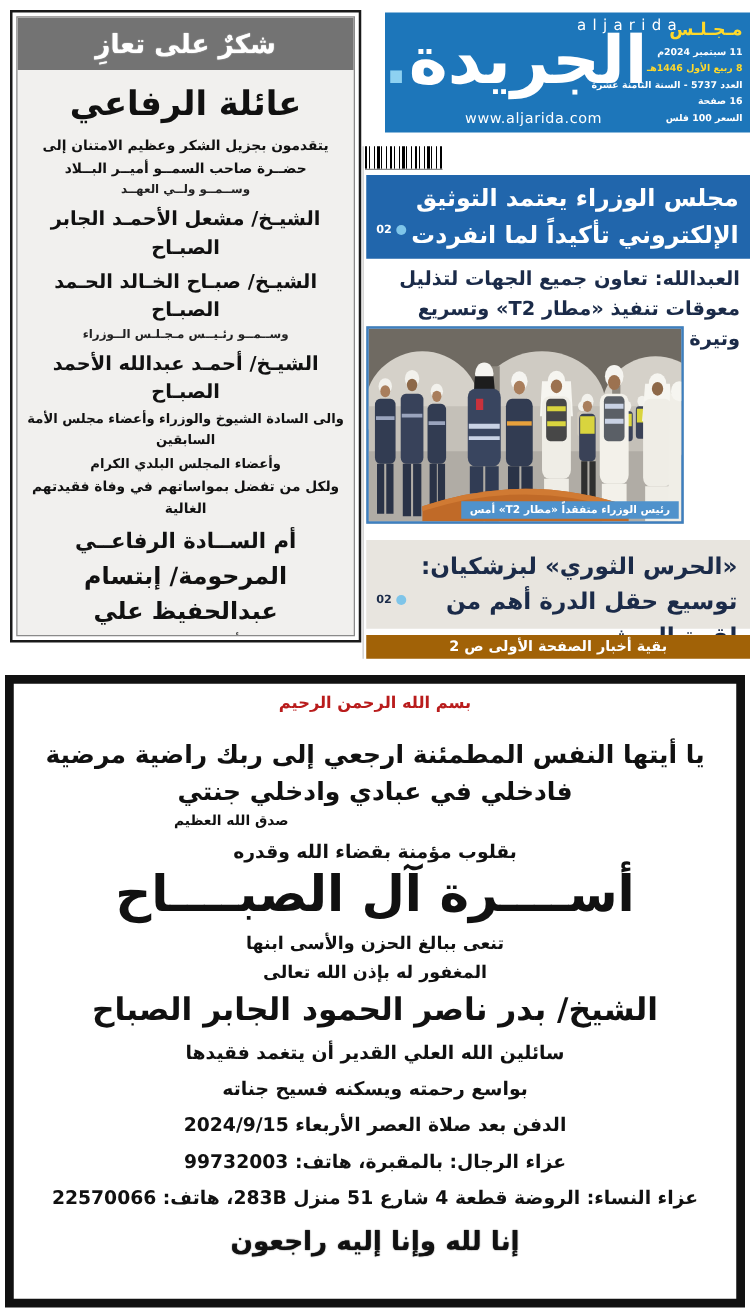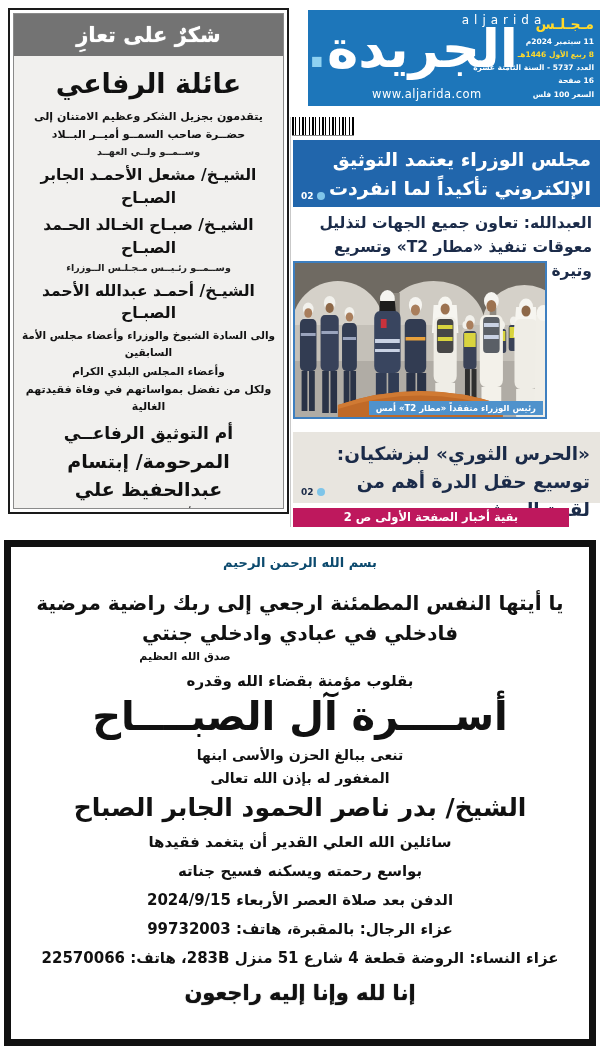--- a/index.html
+++ b/index.html
@@ -27,21 +27,21 @@
 
   
   #barcode{left:292px;top:117px;width:62px;height:18px;background:
     repeating-linear-gradient(90deg,#000 0 2px,#fff 2px 3px,#000 3px 4px,#fff 4px 7px,#000 7px 8px,#fff 8px 10px);
     border-bottom:1px solid #888;}
 
   
   #col-divider{left:290px;top:117px;width:1px;height:410px;background:#c9c9c9;}
 
   
-  .pgmark{position:absolute;left:8px;bottom:6px;direction:ltr;display:flex;align-items:center;gap:3px;}
+  .pgmark{position:absolute;left:8px;bottom:18px;direction:ltr;display:flex;align-items:center;gap:3px;}
   .pgmark .num{font-size:9px;font-weight:bold;}
   .pgmark .dot{width:8px;height:8px;border-radius:50%;background:#7fc5e9;}
 
   #headline1{left:293px;top:140px;width:307px;height:67px;background:#2166ac;direction:rtl;}
   #headline1 .txt{padding:5px 9px 0 30px;color:#ffffff;font-size:19px;font-weight:bold;line-height:1.55;text-align:right;}
   #headline1 .pgmark .num{color:#fff;}
 
   #headline2{left:293px;top:209px;width:307px;height:51px;background:#ffffff;direction:rtl;}
   #headline2 .txt{padding:2px 8px 0 6px;color:#1b2b49;font-size:15.5px;font-weight:bold;line-height:1.55;text-align:right;}
 
@@ -50,21 +50,21 @@
   #photo svg{display:block;width:100%;height:100%;}
   #photo-caption{position:absolute;right:2px;bottom:2px;background:#4f92cc;color:#fff;
     font-size:8.5px;font-weight:bold;padding:2px 7px;direction:rtl;white-space:nowrap;}
 
   
   #headline3{left:293px;top:432px;width:307px;height:71px;background:#e8e5df;direction:rtl;}
   #headline3 .txt{padding:8px 10px 0 30px;color:#1b2b49;font-size:18.5px;font-weight:bold;line-height:1.5;text-align:right;}
   #headline3 .pgmark .num{color:#1b2b49;}
 
   
-  #morebar{left:293px;top:508px;width:276px;height:19px;background:#be185d;color:#fff;
+  #morebar{left:293px;top:508px;width:307px;height:19px;background:#a16207;color:#fff;
     font-size:11.5px;font-weight:bold;text-align:center;line-height:19px;direction:rtl;}
 
   
   #obit-left{left:8px;top:8px;width:281px;height:506px;box-sizing:border-box;
     border:2px solid #1a1a1a;background:#fff;padding:3px;}
   #obit-left .inner{height:100%;box-sizing:border-box;border:1px solid #8a8a8a;background:#f1f0ee;
     display:flex;flex-direction:column;overflow:hidden;}
   #thanks-header{background:#737373;color:#fff;text-align:center;height:42px;line-height:42px;
     font-size:21px;font-weight:bold;letter-spacing:2px;flex:0 0 auto;
     text-shadow:0 0 1px #fff;}
@@ -75,21 +75,21 @@
   #thanks-body .name{font-size:15.5px;font-weight:bold;margin-top:5px;}
   #thanks-body .tiny{font-size:9.5px;font-weight:bold;margin-top:2px;color:#222;}
   #thanks-body .s{font-size:10.5px;font-weight:bold;line-height:1.65;margin-top:2px;}
   #thanks-body .mid{font-size:17px;font-weight:bold;margin-top:5px;}
   #thanks-body .big{font-size:19px;font-weight:bold;margin-top:3px;}
 
   
   #obit-main{left:4px;top:540px;width:592px;height:506px;box-sizing:border-box;
     border:7px solid #111;background:#fff;direction:rtl;
     display:flex;flex-direction:column;align-items:center;overflow:hidden;}
-  #basmala{font-size:13px;font-weight:bold;margin-top:8px;color:#0c4a6e;}
+  #basmala{font-size:13px;font-weight:bold;margin-top:8px;color:#b91c1c;}
   #verse{font-size:20px;font-weight:bold;max-width:530px;text-align:center;line-height:1.5;color:#111;margin-top:18px;}
   #sadaqa{font-size:11px;font-weight:bold;position:relative;left:-115px;margin-top:2px;color:#111;}
   #main-body{display:flex;flex-direction:column;align-items:center;text-align:center;color:#111;width:100%;}
   #main-body .intro{font-size:15px;font-weight:bold;margin-top:9px;}
   #main-body .family{font-size:40px;font-weight:bold;margin-top:2px;line-height:1.2;}
   #main-body .sm{font-size:14px;font-weight:bold;margin-top:7px;}
   #main-body .deceased{font-size:25px;font-weight:bold;margin-top:7px;}
   #main-body .body{font-size:15px;font-weight:bold;margin-top:11px;text-align:center;}
   #main-closing{font-size:21px;font-weight:bold;margin-top:14px;letter-spacing:1px;color:#111;
     text-shadow:0 0 1px #111;}
@@ -263,21 +263,21 @@
         <div class="ln sb">يتقدمون بجزيل الشكر وعظيم الامتنان إلى</div>
         <div class="ln sb">حضــرة صاحب السمــو أميــر البــلاد</div>
         <div class="ln tiny">وســمــو ولــي العهــد</div>
         <div class="ln name">الشيـخ/ مشعل الأحمـد الجابر الصبـاح</div>
         <div class="ln name">الشيـخ/ صبـاح الخـالد الحـمد الصبـاح</div>
         <div class="ln tiny">وســمــو رئـيــس مـجـلـس الــوزراء</div>
         <div class="ln name">الشيـخ/ أحمـد عبدالله الأحمد الصبـاح</div>
         <div class="ln s">والى السادة الشيوخ والوزراء وأعضاء مجلس الأمة السابقين</div>
         <div class="ln s">وأعضاء المجلس البلدي الكرام</div>
         <div class="ln sb">ولكل من تفضل بمواساتهم في وفاة فقيدتهم الغالية</div>
-        <div class="ln mid">أم التوثيق الرفاعــي</div>
+        <div class="ln mid">أم الســادة الرفاعــي</div>
         <div class="ln big">المرحومة/ إبتسام عبدالحفيظ علي</div>
         <div class="ln tiny">أرملــة المــرحــوم</div>
       </div>
 
   </div>
 </div>
 
 <div id="obit-main" class="abs">
   <div id="basmala">بسم الله الرحمن الرحيم</div>
   <div id="verse">يا أيتها النفس المطمئنة ارجعي إلى ربك راضية مرضية فادخلي في عبادي وادخلي جنتي</div>

